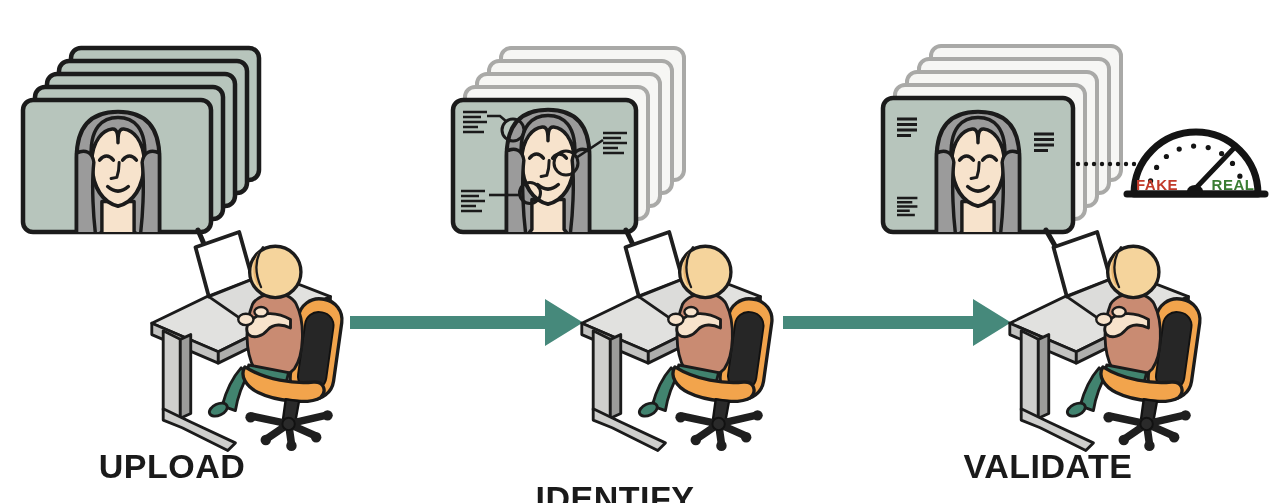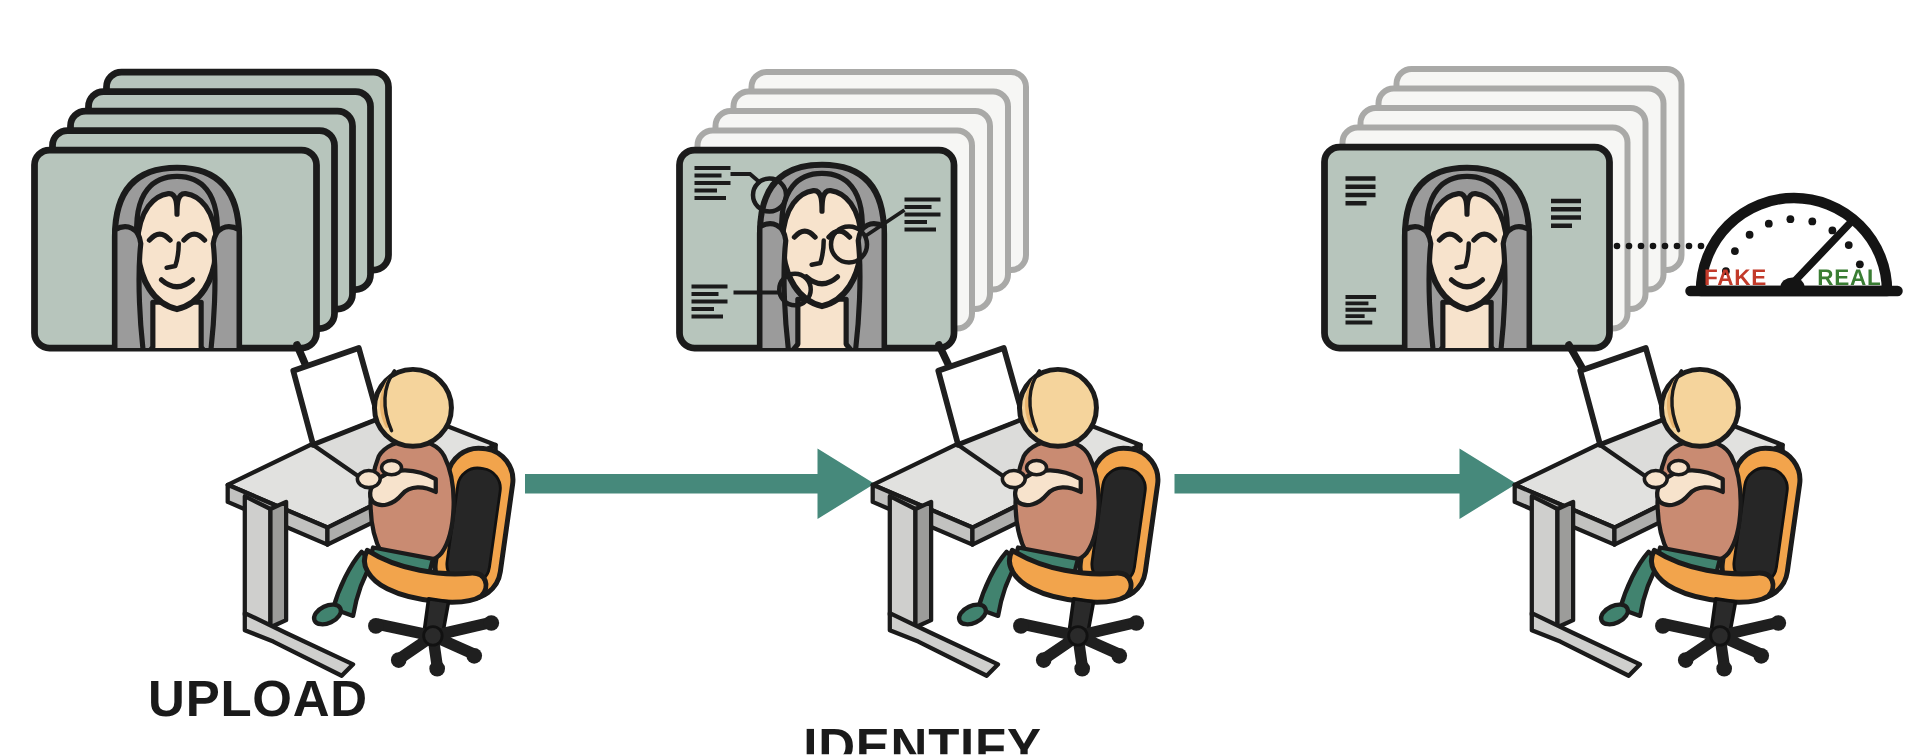--- a/index.html
+++ b/index.html
@@ -178,14 +178,15 @@
       <text x="1157" y="190" text-anchor="middle" fill="var(--fake-red)" style="font-family:'Liberation Sans',sans-serif;font-weight:bold;font-size:15px;letter-spacing:.5px">FAKE</text>
       <text x="1233" y="190" text-anchor="middle" fill="var(--real-green)" style="font-family:'Liberation Sans',sans-serif;font-weight:bold;font-size:15px;letter-spacing:.5px">REAL</text>
     </g>
     <line x1="1046" y1="230" x2="1058" y2="251" stroke="var(--outline)" stroke-width="5" stroke-linecap="round"></line>
     <use href="#worker" transform="translate(1006,232) scale(0.95)"></use>
   </g>
 </svg>
 
 <div class="step-label lbl-upload">UPLOAD</div>
 <div class="step-label lbl-identify">IDENTIFY</div>
+<div class="step-label lbl-validate">VALIDATE</div>
 
 </div>
 
 </body></html>

